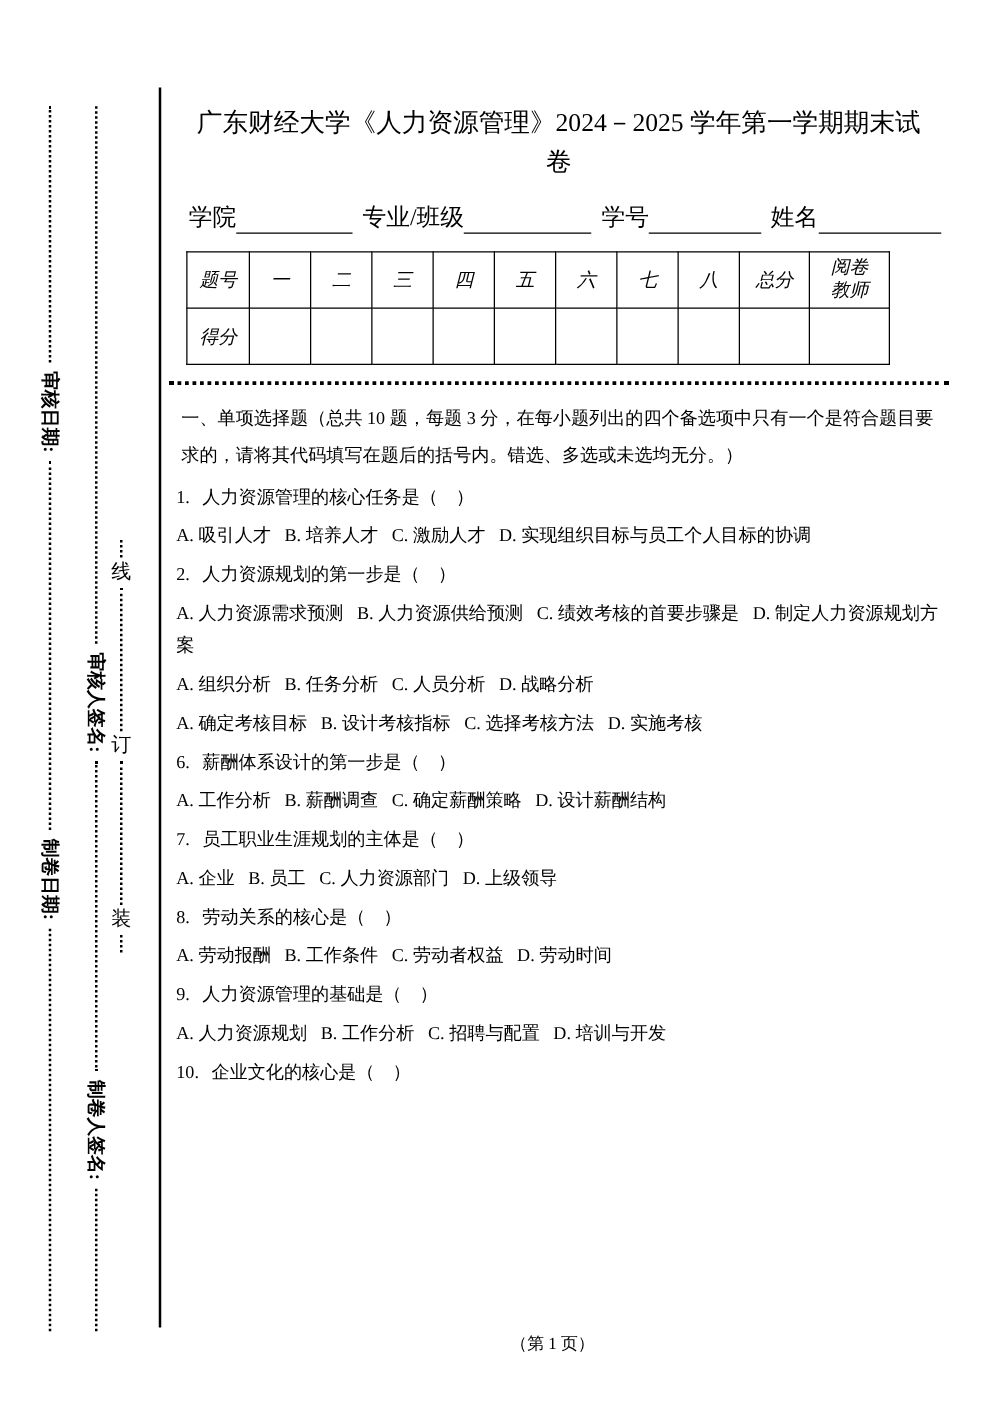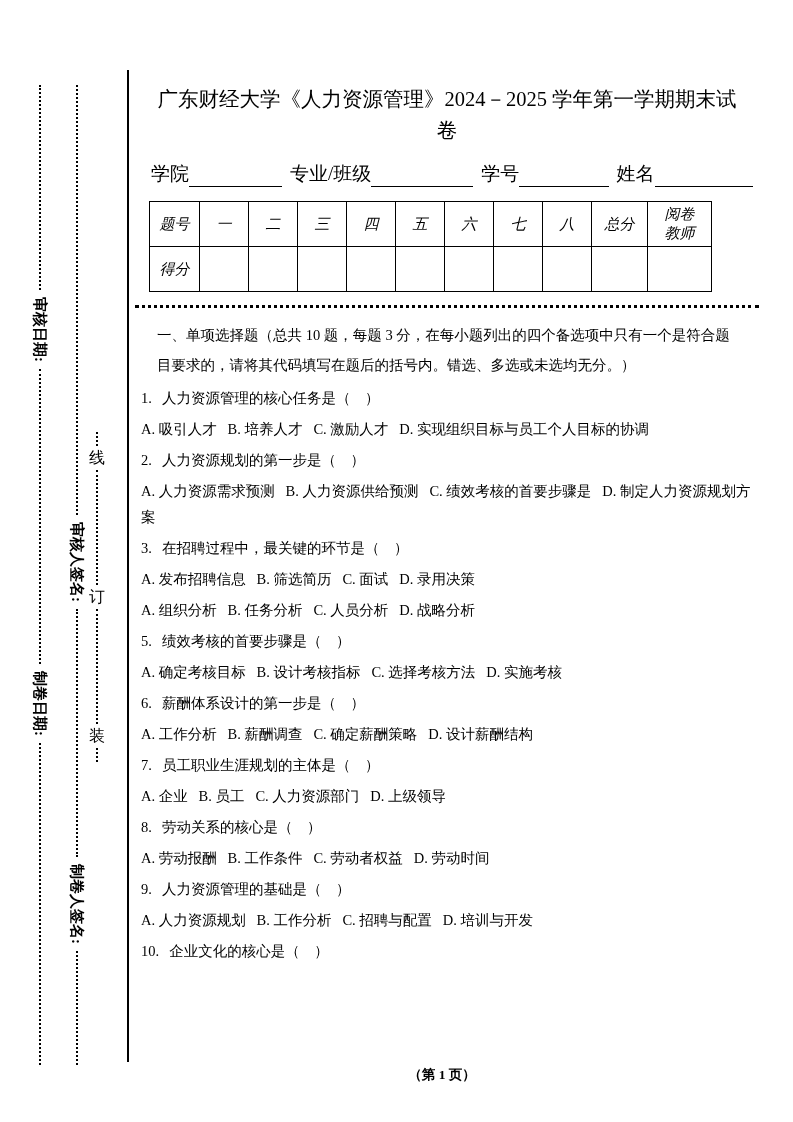--- a/index.html
+++ b/index.html
@@ -66,31 +66,31 @@
   .score-table { border-collapse: collapse; margin: 14px 0 0 8px; table-layout: fixed; font-style: italic; }
   .score-table td {
     border: 1.6px solid #000; height: 45px; text-align: center;
     vertical-align: middle; font-size: 15px; padding: 0 2px;
   }
   .wrap2 { display: inline-block; width: 34px; line-height: 19px; }
 
   .dotted-sep { margin: 13px 0 0 -6px; width: 624px; height: 0; border-top: 3.5px dotted #000; }
 
   .section-heading {
-    margin: 12px 16px 5px; font-size: 14.5px; line-height: 30px; white-space: pre-wrap;
+    margin: 12px 4px 5px; font-size: 14.5px; line-height: 30px; white-space: pre-wrap;
   }
   .q-text, .q-options {
     margin: 0 0 5px; font-size: 14.5px; line-height: 26px; white-space: pre-wrap;
   }
   .q-num { margin-right: 10px; }
   .q-options:empty { display: none; }
 
   .page-footer {
     position: absolute; left: 127px; top: 1066px; width: 630px;
-    text-align: center; font-weight: bold; font-size: 13.5px;
+    text-align: center; font-weight: normal; font-size: 13.5px;
   }
 </style>
 </head>
 <body>
 
 <div class="sheet">
 
   <div class="vstrip strip1">
     <span class="leader l1"></span>
     <span class="vlabel">审核日期:</span>
@@ -190,31 +190,26 @@
       <div class="question">
         <p class="q-text"><span class="q-num">1.</span><span>人力资源管理的核心任务是（　）</span></p>
         <p class="q-options">A. 吸引人才   B. 培养人才   C. 激励人才   D. 实现组织目标与员工个人目标的协调</p>
       </div>
 
       <div class="question">
         <p class="q-text"><span class="q-num">2.</span><span>人力资源规划的第一步是（　）</span></p>
         <p class="q-options">A. 人力资源需求预测   B. 人力资源供给预测   C. 绩效考核的首要步骤是   D. 制定人力资源规划方案</p>
       </div>
 
-      <div class="question">
-        <p class="q-text"><span class="q-num">3.</span><span>在招聘过程中，最关键的环节是（　）</span></p>
-        <p class="q-options">A. 发布招聘信息   B. 筛选简历   C. 面试   D. 录用决策</p>
-      </div>
 
       <div class="question">
         <p class="q-options">A. 组织分析   B. 任务分析   C. 人员分析   D. 战略分析</p>
       </div>
 
       <div class="question">
-        <p class="q-text"><span class="q-num">5.</span><span>绩效考核的首要步骤是（　）</span></p>
         <p class="q-options">A. 确定考核目标   B. 设计考核指标   C. 选择考核方法   D. 实施考核</p>
       </div>
 
       <div class="question">
         <p class="q-text"><span class="q-num">6.</span><span>薪酬体系设计的第一步是（　）</span></p>
         <p class="q-options">A. 工作分析   B. 薪酬调查   C. 确定薪酬策略   D. 设计薪酬结构</p>
       </div>
 
       <div class="question">
         <p class="q-text"><span class="q-num">7.</span><span>员工职业生涯规划的主体是（　）</span></p>

